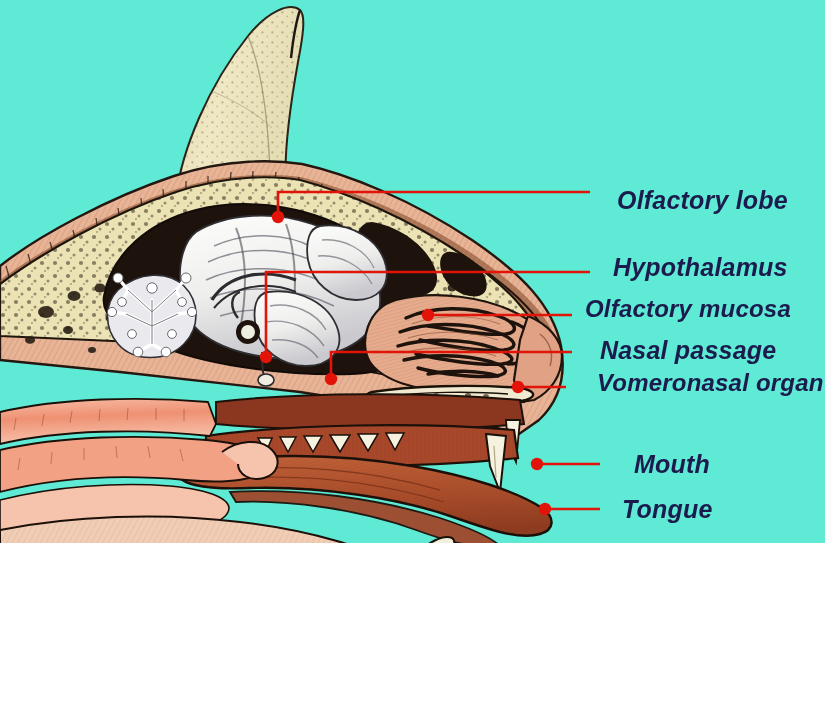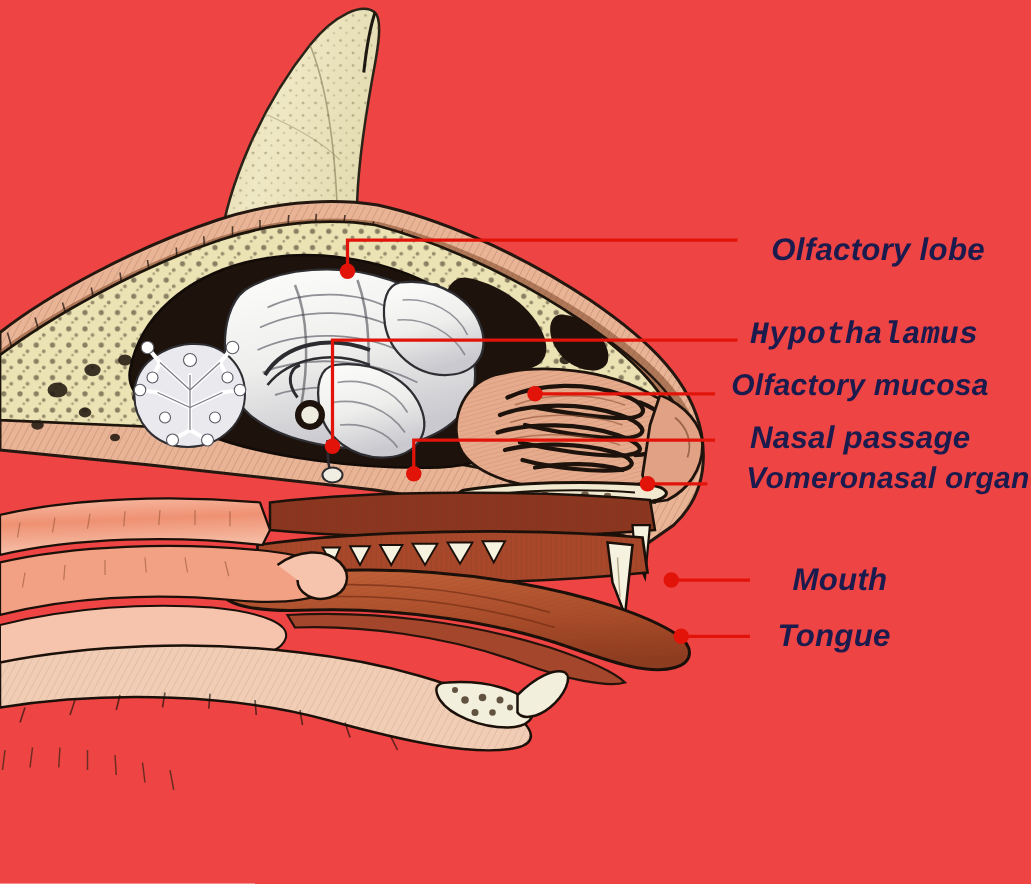--- a/index.html
+++ b/index.html
@@ -3,22 +3,22 @@
 <meta charset="utf-8">
 <style>
   html, body {
     margin: 0;
     padding: 0;
     background: #ffffff;
   }
   #stage {
     position: relative;
     width: 825px;
-    height: 707px;
-    background: #ef4444;
+    height: 543px;
+    background: #5eead4;
     overflow: hidden;
     font-family: "Liberation Sans", sans-serif;
   }
   #art { position: absolute; left: 0; top: 0; }
   .label {
     position: absolute;
     font-family: "Liberation Sans", sans-serif;
     font-weight: bold;
     font-style: italic;
     font-size: 25px;
@@ -465,21 +465,21 @@
         <circle cx="428" cy="315" r="6.2" fill="#e2140a"></circle>
         <circle cx="331" cy="379" r="6.2" fill="#e2140a"></circle>
         <circle cx="518" cy="387" r="6.2" fill="#e2140a"></circle>
         <circle cx="537" cy="464" r="6.2" fill="#e2140a"></circle>
         <circle cx="545" cy="509" r="6.2" fill="#e2140a"></circle>
       </g>
   </svg>
 
   <div id="label-layer">
       <div class="label" style="left: 617px; top: 186px; color: rgb(27, 27, 77);">Olfactory lobe</div>
-      <div class="label" style="left: 600px; top: 253px; color: rgb(27, 27, 77); font-family: Liberation Mono, monospace;">Hypothalamus</div>
+      <div class="label" style="left: 613px; top: 253px; color: rgb(27, 27, 77);">Hypothalamus</div>
       <div class="label sm" style="left: 585px; top: 295px; color: rgb(27, 27, 77);">Olfactory mucosa</div>
       <div class="label" style="left: 600px; top: 336px; color: rgb(27, 27, 77);">Nasal passage</div>
       <div class="label sm" style="left: 561px; top: 369px; color: rgb(27, 27, 77); margin-left: 36px;">Vomeronasal organ</div>
       <div class="label" style="left: 634px; top: 450px; color: rgb(27, 27, 77);">Mouth</div>
       <div class="label" style="left: 622px; top: 495px; color: rgb(27, 27, 77); font-style: italic;">Tongue</div>
     </div>
 
 </div>
 
 </body></html>

